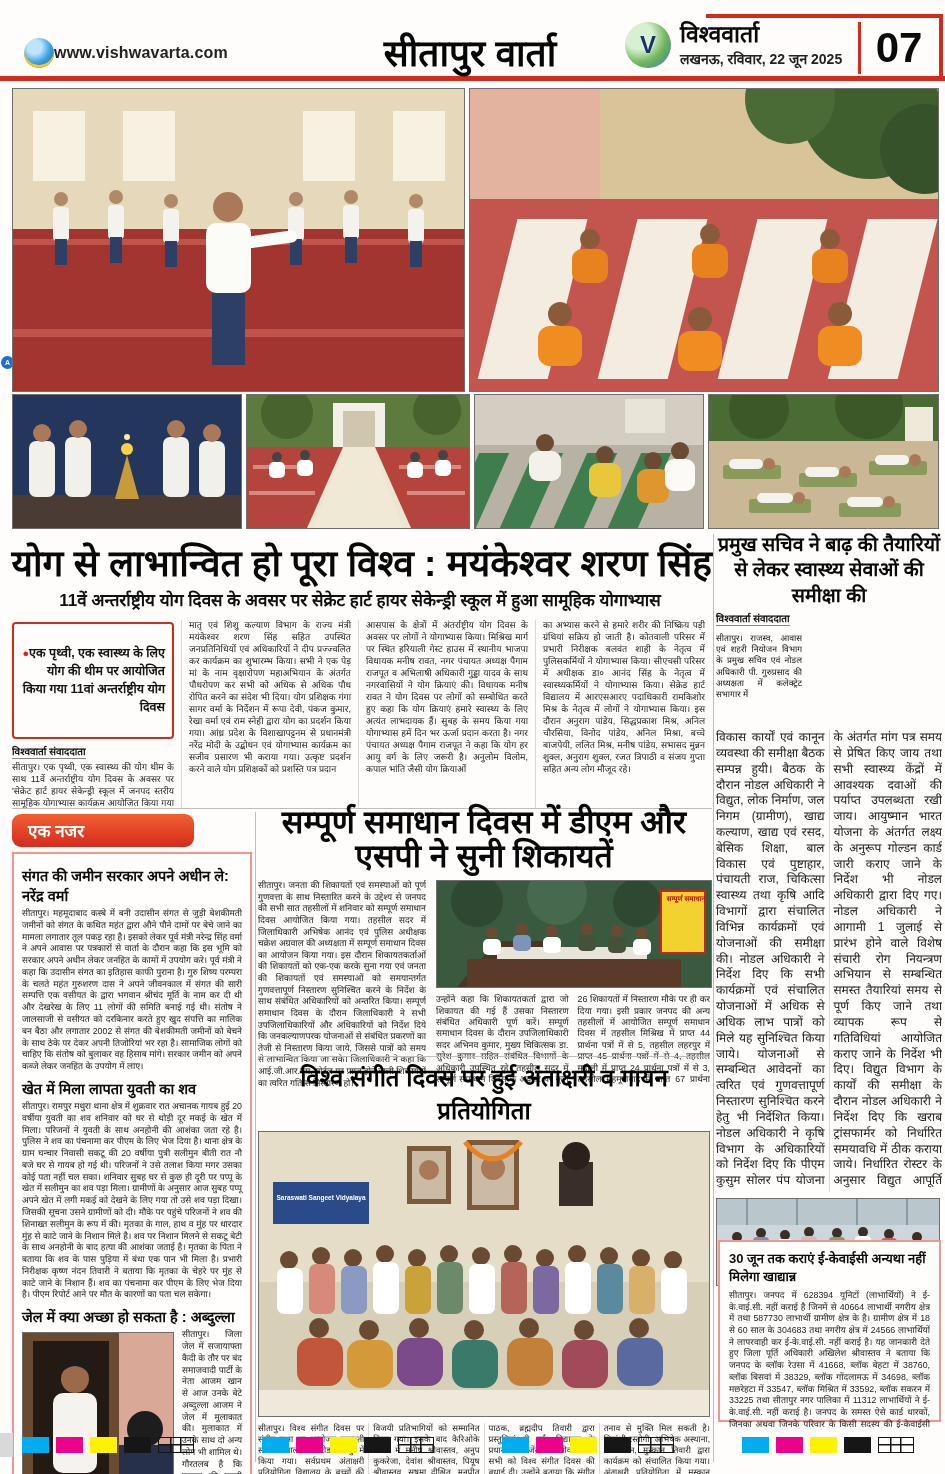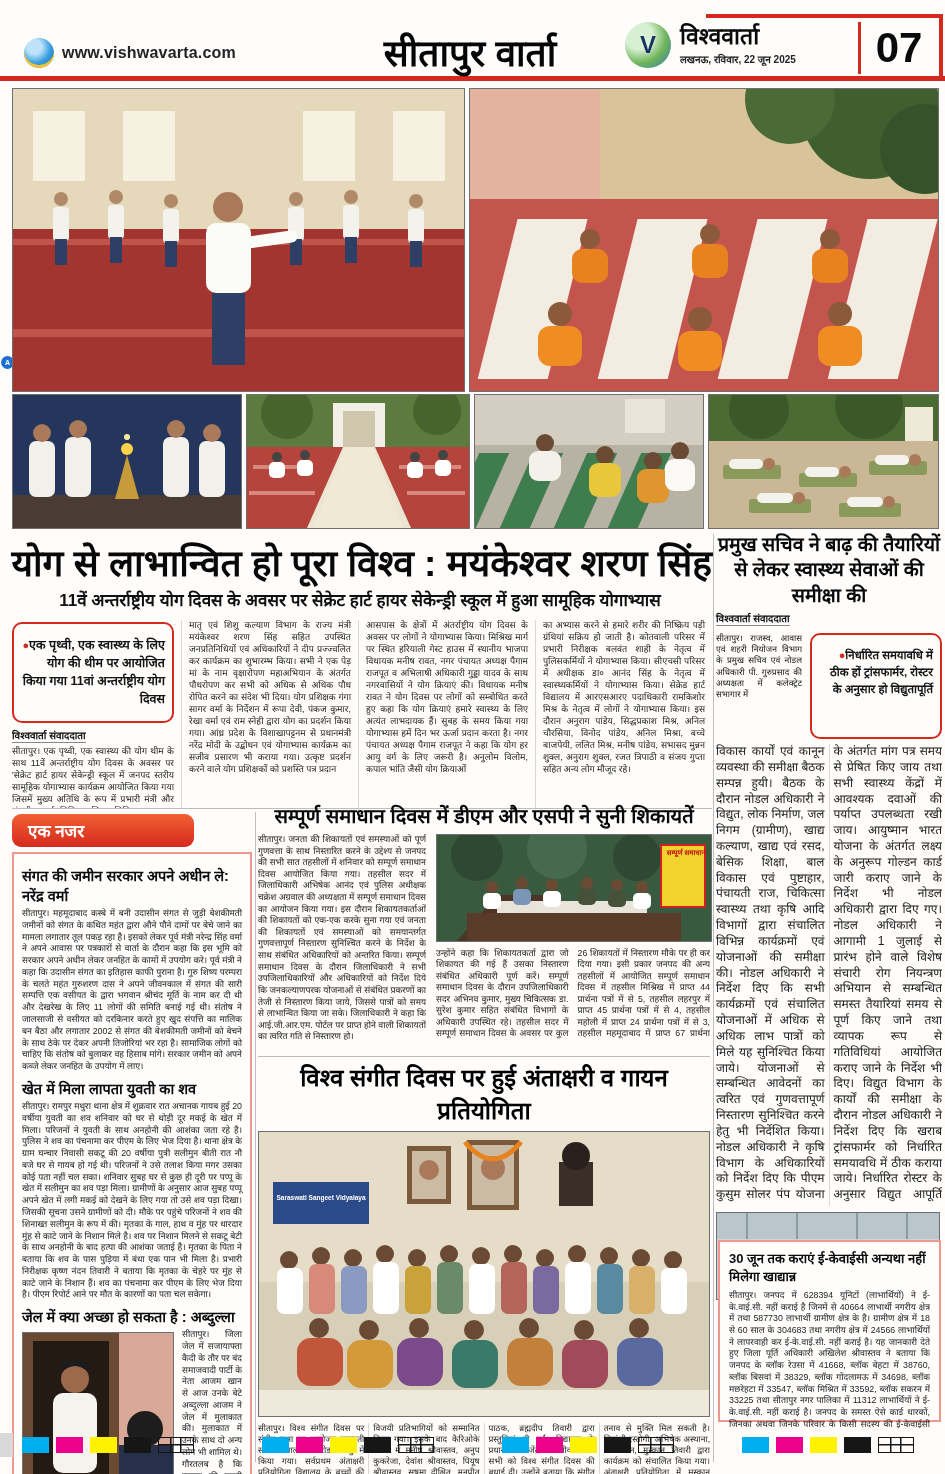--- a/index.html
+++ b/index.html
@@ -2,55 +2,55 @@
 <html lang="hi"><head>
 <meta charset="utf-8">
 <style>
   html,body{margin:0;padding:0;background:#e9e9e9;}
   .page{position:relative;width:945px;height:1474px;margin:0 auto;background:#fffdfb;
         font-family:"Liberation Sans","DejaVu Sans",sans-serif;color:#111;overflow:hidden;}
   
   .header-rule{position:absolute;left:0;top:76px;width:945px;height:5px;background:#d42a1e;}
   .corner-frame{position:absolute;left:706px;top:14px;width:233px;height:62px;
                 border-top:4px solid #d42a1e;border-right:4px solid #d42a1e;}
-  .site{position:absolute;left:24px;top:38px;display:flex;align-items:center;gap:8px;}
+  .site{position:absolute;left:24px;top:38px;display:flex;align-items:center;gap:0;}
   .e-logo{width:30px;height:30px;border-radius:50%;
           background:radial-gradient(circle at 35% 30%,#bfe3fa 0 25%,#3aa0e0 55%,#0d63ab 100%);
           position:relative;box-shadow:inset 0 -3px 0 #f4c430;}
   .site-url{font-size:16px;font-weight:bold;color:#232323;letter-spacing:.2px;}
   .masthead{position:absolute;left:240px;top:26px;width:460px;text-align:center;
             font-size:37px;font-weight:800;color:#050505;}
   .brand{position:absolute;left:625px;top:22px;display:flex;gap:9px;align-items:center;}
   .globe{width:46px;height:46px;border-radius:50%;position:relative;
          background:radial-gradient(circle at 30% 30%,#d7f0d2 0 30%,#6fb55a 60%,#2e77b5 100%);
          display:flex;align-items:center;justify-content:center;}
   .globe span{font-size:24px;font-weight:800;color:#15355e;text-shadow:0 0 2px #fff;}
   .brand-txt .b1{font-size:23px;font-weight:800;color:#0a0a0a;line-height:1.05;}
-  .brand-txt .b2{font-size:10px;font-weight:700;color:#222;margin-top:3px;}
+  .brand-txt .b2{font-size:14px;font-weight:700;color:#222;margin-top:3px;}
   .pageno{position:absolute;right:8px;top:22px;width:76px;height:52px;border-left:3px solid #d42a1e;
           text-align:center;font-size:42px;font-weight:800;line-height:52px;color:#0a0a0a;}
   .margin-logo{position:absolute;left:1px;top:356px;width:13px;height:13px;border-radius:50%;
                background:#1e6fd0;color:#fff;font-size:7px;line-height:13px;text-align:center;font-weight:bold;}
   
   .photo{position:absolute;border:1px solid #6f6f6f;overflow:hidden;background:#ddd;}
   .photo svg{display:block;width:100%;height:100%;}
   .ph-overlay{position:absolute;font-weight:800;line-height:1.15;}
   
   .vr{position:absolute;width:1px;background:#bdbdbd;}
   .hr{position:absolute;height:1px;background:#bdbdbd;}
   
   .lead-head{position:absolute;left:8px;top:536px;width:704px;text-align:right;white-space:nowrap;
              font-size:37px;font-weight:800;color:#080808;}
   .lead-sub{position:absolute;left:10px;top:588px;width:700px;text-align:center;
             font-size:17px;font-weight:700;color:#101010;}
   .lead-cols{position:absolute;left:12px;top:620px;width:700px;height:188px;display:flex;}
   .lead-col{flex:1;padding:0 7px;font-size:9px;line-height:1.33;text-align:justify;
             overflow:hidden;border-left:1px solid #d8d8d8;color:#1c1c1c;}
   .lead-col:first-child{border-left:none;padding-left:0;}
-  .hl-box{border:2px solid #d42a1e;border-radius:10px;padding:12px 7px;margin:2px 0 5px;
+  .hl-box{border:2px solid #d42a1e;border-radius:4px;padding:20px 7px;margin:2px 0 5px;
           font-size:12.5px;font-weight:700;line-height:1.45;text-align:right;color:#141414;}
   .hl-box .dot{color:#d42a1e;font-size:11px;}
   .byline{font-weight:700;font-size:10px;margin:1px 0 3px;border-bottom:1px solid #888;
           display:inline-block;color:#111;}
   
   .review{position:absolute;left:716px;top:532px;width:226px;}
   .review-head{font-size:19.5px;font-weight:800;line-height:1.3;text-align:center;color:#090909;}
   .review-top{display:flex;gap:8px;margin-top:4px;}
   .review-lede{width:86px;font-size:8.6px;line-height:1.3;text-align:justify;overflow:hidden;height:92px;}
   .hl-box.small{flex:1;font-size:11.5px;margin:0;height:78px;overflow:hidden;}
@@ -60,21 +60,21 @@
   .eknazar{position:absolute;left:12px;top:814px;width:240px;}
   .en-head{background:linear-gradient(#f26032,#d42a1e);color:#fff;font-size:17px;font-weight:800;
            padding:5px 16px;border-radius:9px;width:150px;}
   .en-box{border:2px solid #f0968c;margin-top:5px;padding:6px 8px;height:614px;overflow:hidden;background:#fffefd;}
   .en-item-head{font-size:14.5px;font-weight:800;margin:5px 0 3px;color:#0c0c0c;}
   .en-item-body{font-size:8.8px;line-height:1.34;text-align:justify;color:#1c1c1c;}
   .en-photo{float:left;margin:3px 8px 2px 0;position:relative;border:1px solid #6f6f6f;
             width:150px;height:166px;overflow:hidden;}
   
   .samadhan{position:absolute;left:258px;top:806px;width:452px;}
-  .sam-head{font-size:20px;font-weight:800;text-align:center;line-height:1.05;color:#080808;}
+  .sam-head{font-size:32px;font-weight:800;text-align:center;line-height:1.05;color:#080808;}
   .sam-grid{position:relative;margin-top:7px;height:210px;}
   .sam-col1{position:absolute;left:0;top:0;width:168px;height:210px;font-size:8.8px;line-height:1.32;
             text-align:justify;overflow:hidden;color:#1c1c1c;}
   .sam-rest{position:absolute;left:178px;top:114px;width:274px;height:96px;column-count:2;column-gap:9px;
             font-size:8.8px;line-height:1.3;text-align:justify;overflow:hidden;color:#1c1c1c;}
   
   .music{position:absolute;left:258px;top:1060px;width:452px;}
   .music-head{font-size:24px;font-weight:800;text-align:center;color:#000000;}
   .music-body{margin-top:6px;height:74px;column-count:4;column-gap:9px;column-rule:1px solid #d8d8d8;
               font-size:8.5px;line-height:1.3;text-align:justify;overflow:hidden;color:#1c1c1c;}
@@ -308,21 +308,20 @@
     <div class="lead-col">आसपास के क्षेत्रों में अंतर्राष्ट्रीय योग दिवस के अवसर पर लोगों ने योगाभ्यास किया। मिश्रिख मार्ग पर स्थित हरियाली गेस्ट हाउस में स्थानीय भाजपा विधायक मनीष रावत, नगर पंचायत अध्यक्ष पैगाम राजपूत व अभिलाषी अधिकारी गुड्डा यादव के साथ नगरवासियों ने योग क्रियाएं की। विधायक मनीष रावत ने योग दिवस पर लोगों को सम्बोधित करते हुए कहा कि योग क्रियाएं हमारे स्वास्थ्य के लिए अत्यंत लाभदायक हैं। सुबह के समय किया गया योगाभ्यास हमें दिन भर ऊर्जा प्रदान करता है। नगर पंचायत अध्यक्ष पैगाम राजपूत ने कहा कि योग हर आयु वर्ग के लिए जरूरी है। अनुलोम विलोम, कपाल भांति जैसी योग क्रियाओं</div>
     <div class="lead-col">का अभ्यास करने से हमारे शरीर की निष्क्रिय पड़ी ग्रंथियां सक्रिय हो जाती है। कोतवाली परिसर में प्रभारी निरीक्षक बलवंत शाही के नेतृत्व में पुलिसकर्मियों ने योगाभ्यास किया। सीएचसी परिसर में अधीक्षक डा० आनंद सिंह के नेतृत्व में स्वास्थ्यकर्मियों ने योगाभ्यास किया। सेक्रेड हार्ट विद्यालय में आरएसआरए पदाधिकारी रामकिशोर मिश्र के नेतृत्व में लोगों ने योगाभ्यास किया। इस दौरान अनुराग पांडेय, सिद्धप्रकाश मिश्र, अनिल चौरसिया, विनोद पांडेय, अनिल मिश्रा, बच्चे बाजपेयी, ललित मिश्र, मनीष पांडेय, सभासद मुन्नन शुक्ल, अनुराग शुक्ल, रजत त्रिपाठी व संजय गुप्ता सहित अन्य लोग मौजूद रहे।</div>
   </div>
 
   <div class="vr" style="left:713px;top:534px;height:928px;"></div>
   <div class="review">
     <div class="review-head">प्रमुख सचिव ने बाढ़ की तैयारियों से लेकर स्वास्थ्य सेवाओं की समीक्षा की</div>
     <span class="byline">विश्ववार्ता संवाददाता</span>
     <div class="review-top">
       <div class="review-lede">सीतापुर। राजस्व, आवास एवं शहरी नियोजन विभाग के प्रमुख सचिव एवं नोडल अधिकारी पी. गुरुप्रसाद की अध्यक्षता में कलेक्ट्रेट सभागार में</div>
-      <div class="hl-box small"><span class="dot">●</span><span>निर्धारित समयावधि में ठीक हों ट्रांसफार्मर, रोस्टर के अनुसार हो विद्युतापूर्ति</span></div>
     </div>
     <div class="review-body">विकास कार्यों एवं कानून व्यवस्था की समीक्षा बैठक सम्पन्न हुयी। बैठक के दौरान नोडल अधिकारी ने विद्युत, लोक निर्माण, जल निगम (ग्रामीण), खाद्य कल्याण, खाद्य एवं रसद, बेसिक शिक्षा, बाल विकास एवं पुष्टाहार, पंचायती राज, चिकित्सा स्वास्थ्य तथा कृषि आदि विभागों द्वारा संचालित विभिन्न कार्यक्रमों एवं योजनाओं की समीक्षा की। नोडल अधिकारी ने निर्देश दिए कि सभी कार्यक्रमों एवं संचालित योजनाओं में अधिक से अधिक लाभ पात्रों को मिले यह सुनिश्चित किया जाये। योजनाओं से सम्बन्धित आवेदनों का त्वरित एवं गुणवत्तापूर्ण निस्तारण सुनिश्चित करने हेतु भी निर्देशित किया। नोडल अधिकारी ने कृषि विभाग के अधिकारियों को निर्देश दिए कि पीएम कुसुम सोलर पंप योजना के अंतर्गत मांग पत्र समय से प्रेषित किए जाय तथा सभी स्वास्थ्य केंद्रों में आवश्यक दवाओं की पर्याप्त उपलब्धता रखी जाय। आयुष्मान भारत योजना के अंतर्गत लक्ष्य के अनुरूप गोल्डन कार्ड जारी कराए जाने के निर्देश भी नोडल अधिकारी द्वारा दिए गए। नोडल अधिकारी ने आगामी 1 जुलाई से प्रारंभ होने वाले विशेष संचारी रोग नियन्त्रण अभियान से सम्बन्धित समस्त तैयारियां समय से पूर्ण किए जाने तथा व्यापक रूप से गतिविधियां आयोजित कराए जाने के निर्देश भी दिए। विद्युत विभाग के कार्यों की समीक्षा के दौरान नोडल अधिकारी ने निर्देश दिए कि खराब ट्रांसफार्मर को निर्धारित समयावधि में ठीक कराया जाये। निर्धारित रोस्टर के अनुसार विद्युत आपूर्ति सुनिश्चित की जाय तथा शिकायतों एवं समस्याओं का त्वरित एवं गुणवत्तापूर्ण निस्तारण सुनिश्चित किया जाय। बैठक में सम्बन्धित विभागों के अधिकारी उपस्थित रहे।</div>
     <div class="photo" style="position:static;margin-top:6px;width:222px;height:86px;">
       <svg viewBox="0 0 222 86" preserveAspectRatio="none">
         <rect width="222" height="86" fill="#cdd6da"></rect>
           <rect y="0" width="222" height="26" fill="#b9c6cc"></rect>
         <g stroke="#8a9aa2" stroke-width="2">
             <line x1="30" y1="0" x2="30" y2="26"></line>
             <line x1="80" y1="0" x2="80" y2="26"></line>
             <line x1="140" y1="0" x2="140" y2="26"></line>

